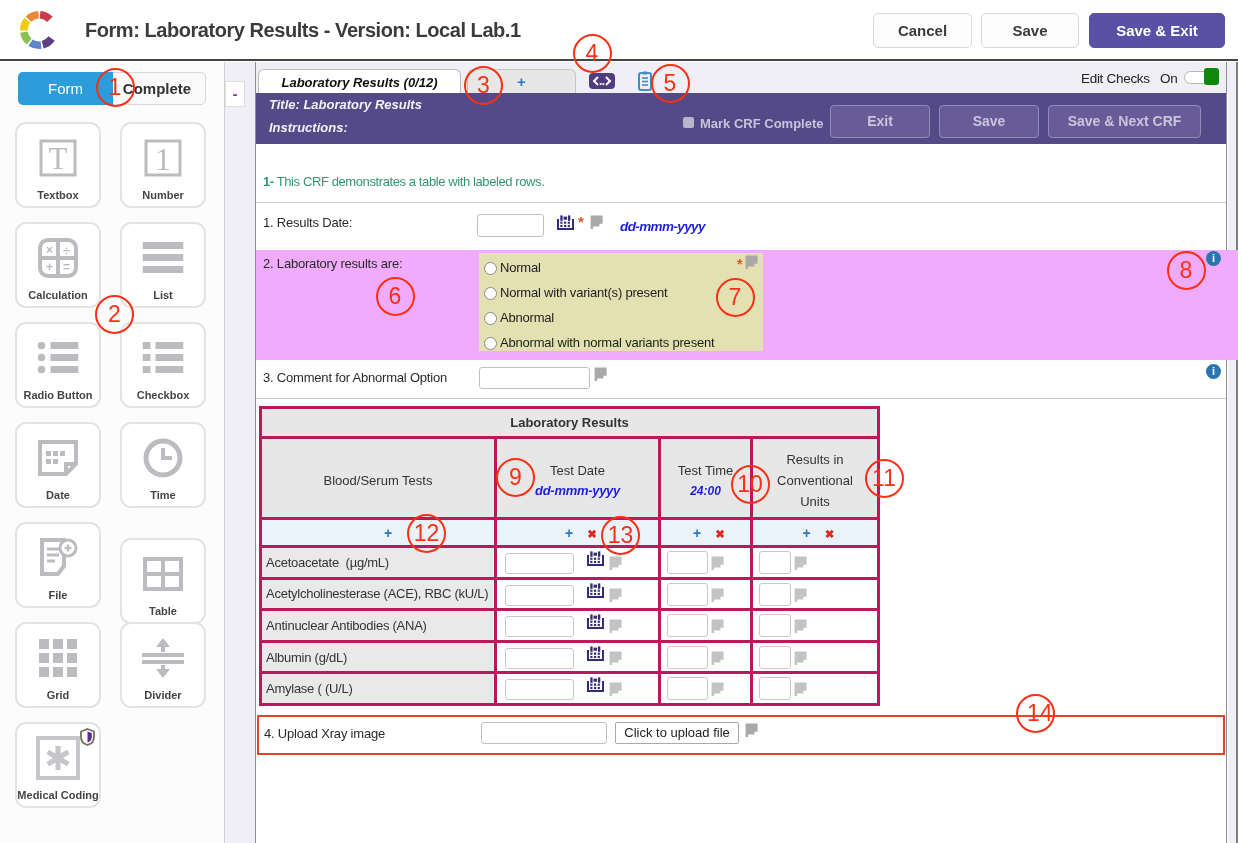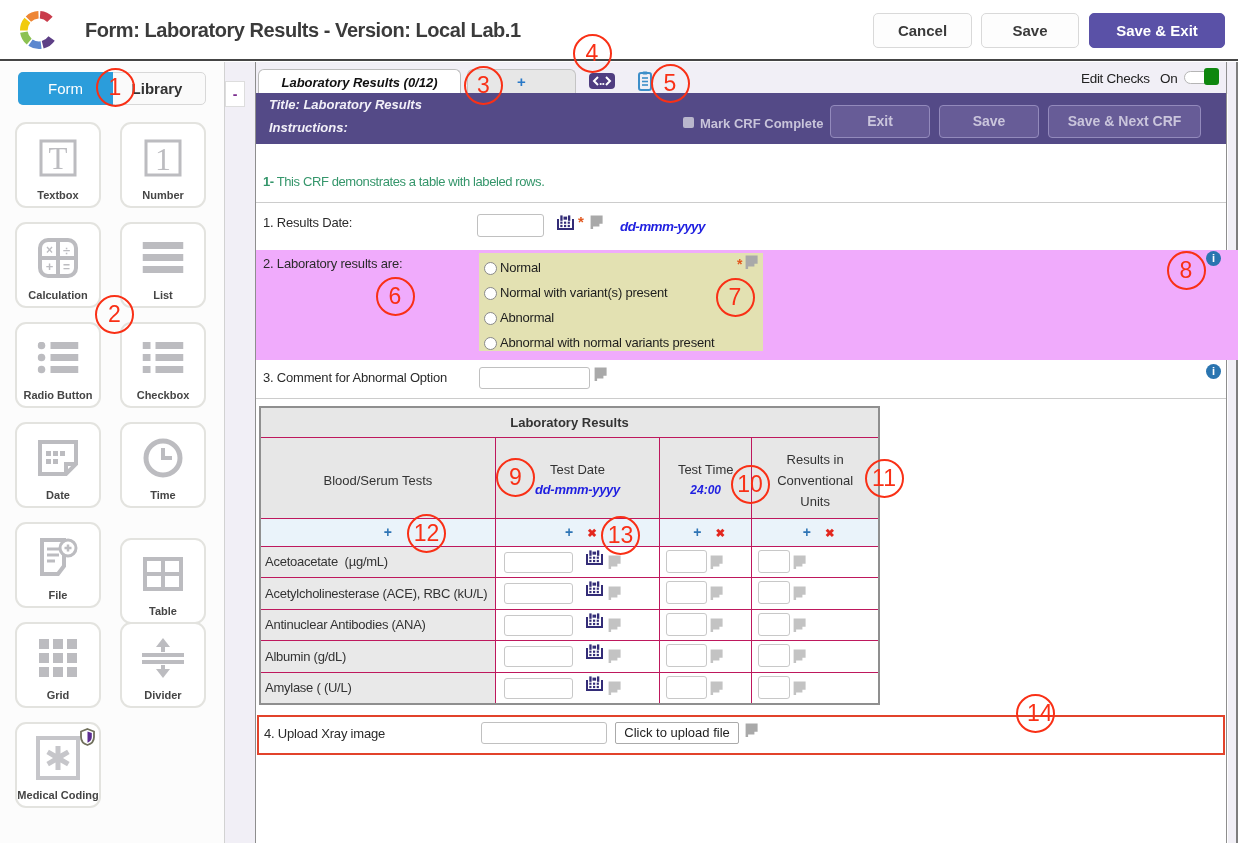--- a/index.html
+++ b/index.html
@@ -42,21 +42,21 @@
 #row3 { position:absolute; left:0; top:298px; width:970px; height:39px; border-bottom:1px solid #ccc; }
 #radiobox { position:absolute; left:223px; top:3px; width:284px; height:98px; background:#e3e1b2; }
 .ro { position:absolute; left:5px; font-size:13px; letter-spacing:-0.2px; color:#1d1d1d; }
 .ro .rc { display:inline-block; width:13px; height:13px; border:1px solid #8a8a8a; border-radius:50%; background:#fff; vertical-align:-3px; margin-right:3px; }
 
 .inp { position:absolute; background:#fff; border:1px solid #c0c0c0; border-radius:3px; }
 .flbl { font-size:13px; letter-spacing:-0.2px; color:#2b2b2b; }
 
 
 #labtable { position:absolute; left:3px; top:344px; width:621px; border-collapse:collapse; border:2px solid #8f8f8f; }
-#labtable td { border:1px solid #be185d; font-size:13px; color:#333; }
+#labtable td { border:3px solid #be185d; font-size:13px; color:#333; }
 .thdr { background:#e7e7e7; text-align:center; font-weight:bold; height:30px; }
 .tcolh { background:#e7e7e7; text-align:center; height:81px; color:#3d3d3d; padding-top:5px; }
 .plusrow td { background:#eaf3fa; height:28px; text-align:center; }
 .body-label { background:#e9e9e9; padding-left:4px; height:31.6px; white-space:nowrap; letter-spacing:-0.25px; }
 .plus { color:#2e74b5; font-weight:bold; font-size:14px; }
 .xx { color:#e3271e; font-weight:bold; font-size:11.5px; margin-left:14px; }
 
 #row4 { position:absolute; left:1px; top:653px; width:968px; height:40px; border:2px solid #e2432b; }
 
 
@@ -108,21 +108,21 @@
 
   <div id="lavtop"></div>
   <div id="lavleft"></div>
   <div id="lavright"></div>
   <div id="darkedge"></div>
   <div id="minus">-</div>
 
   <div id="sidebar">
     <div id="seg">
         <div class="on">Form</div>
-        <div class="off">Library</div>
+        <div class="off">Complete</div>
       </div>
 
     <div class="card" style="left:15px;top:60px;">
       <svg width="40" height="40" viewBox="0 0 40 40">
           <rect x="3" y="3" width="34" height="34" fill="none" stroke="#bcbcc0" stroke-width="3"></rect>
           <text x="20" y="31" font-family="Liberation Serif,serif" font-size="31" fill="#bcbcc0" text-anchor="middle">T</text>
         </svg>
       <div class="lbl">Textbox</div>
     </div>
     <div class="card" style="left:120px;top:60px;">

